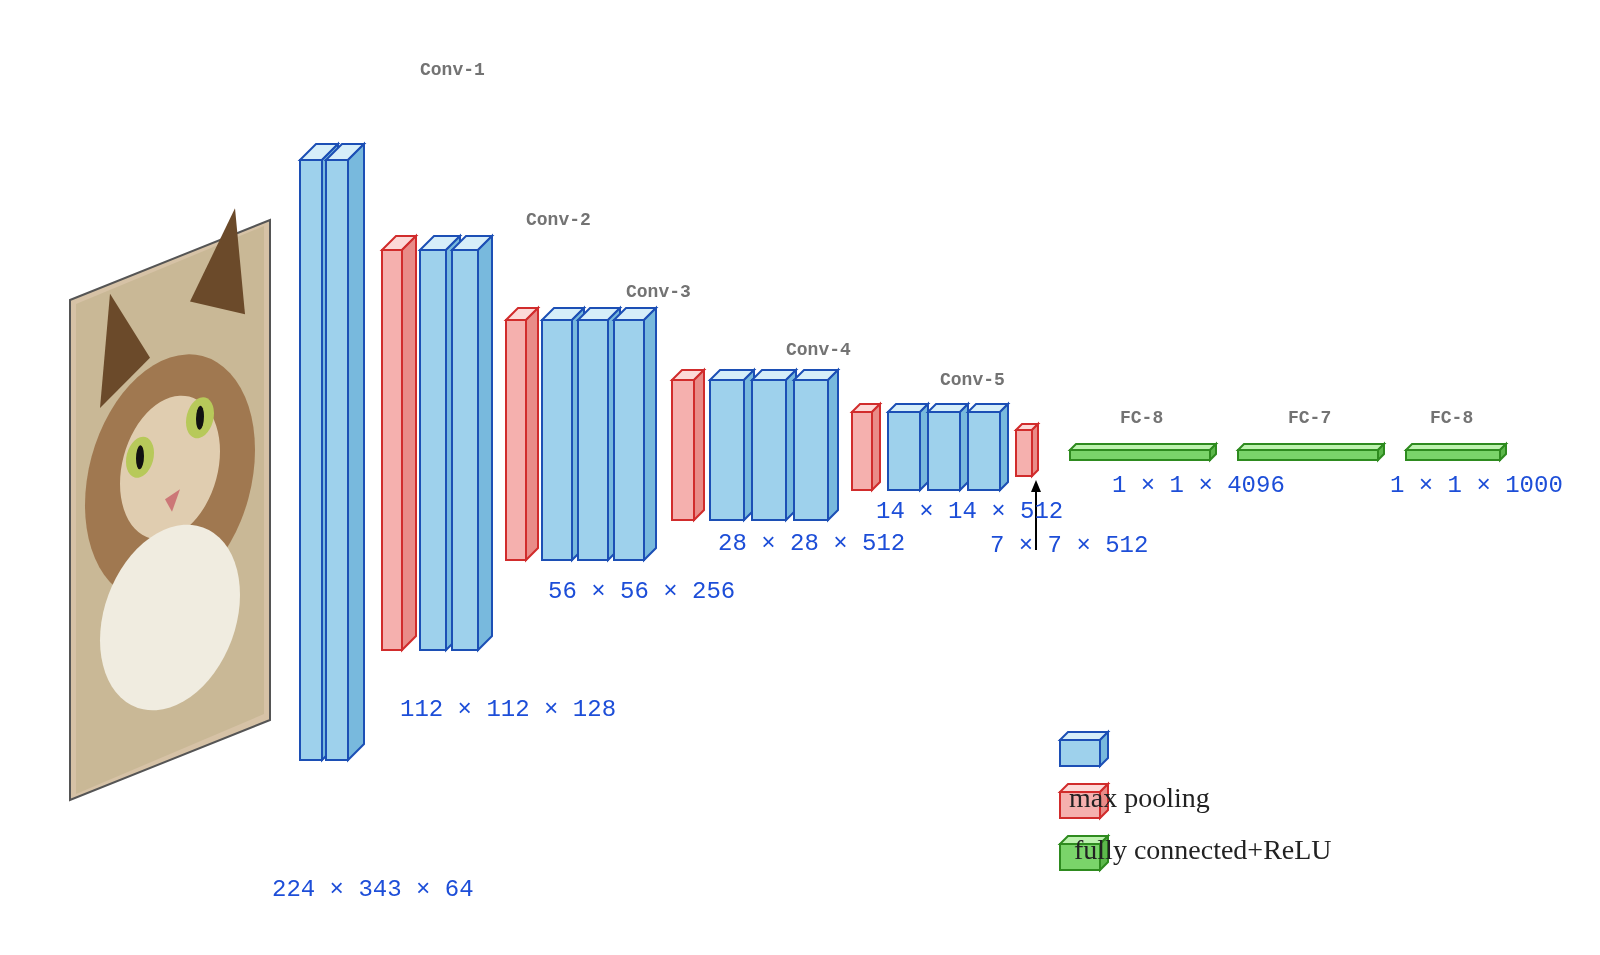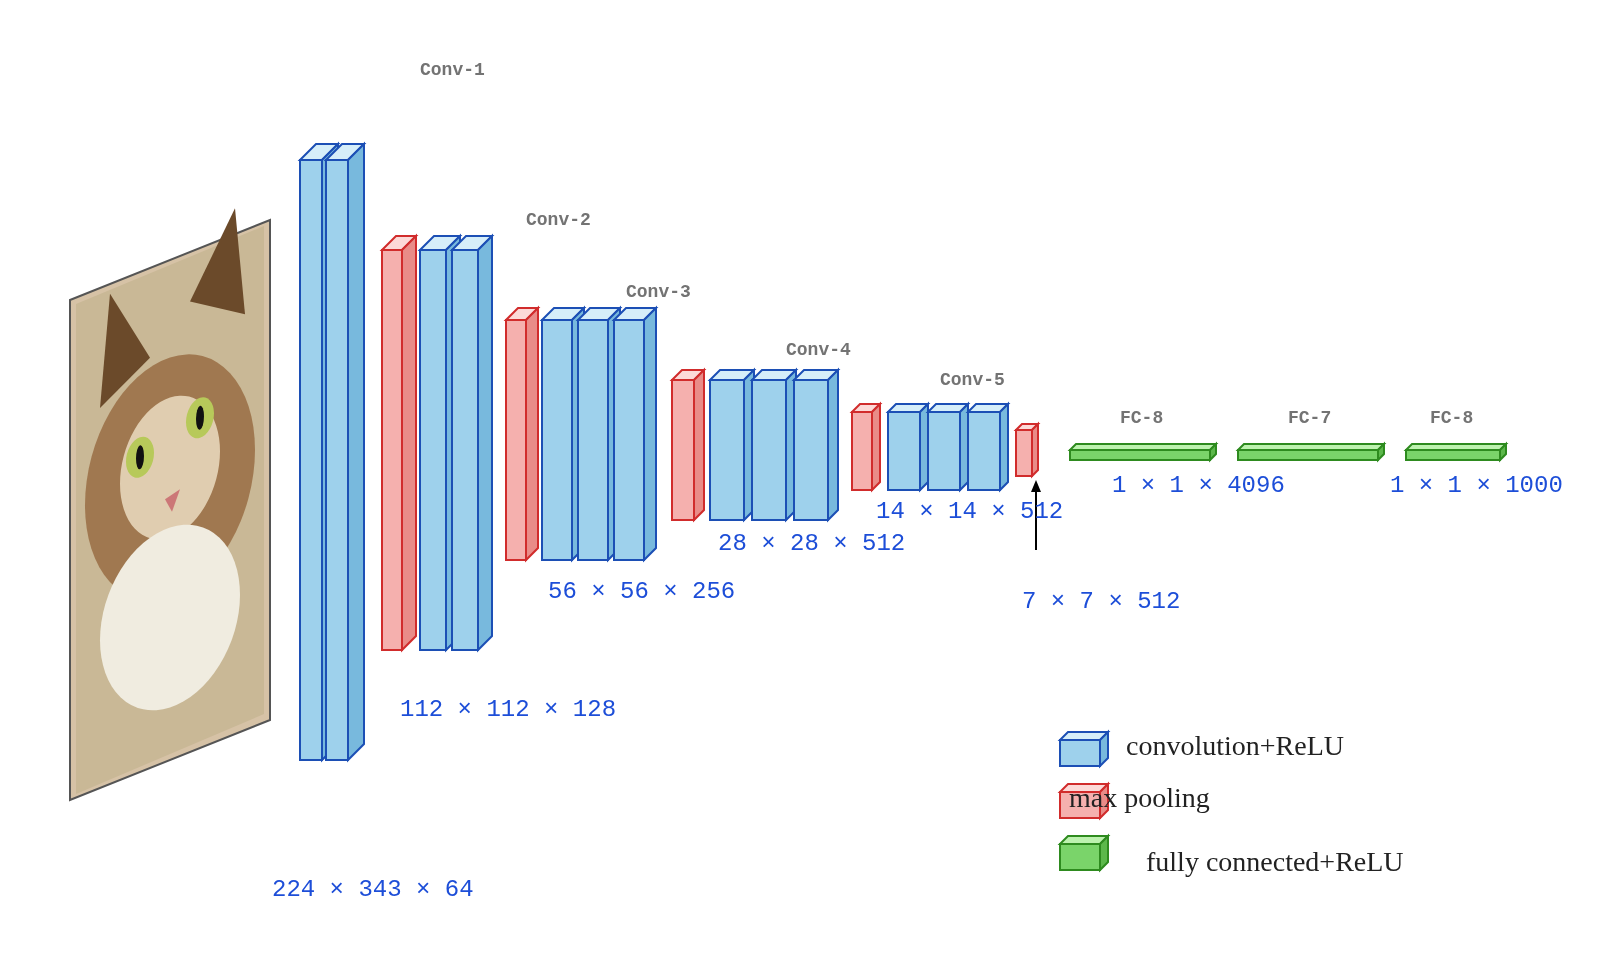--- a/index.html
+++ b/index.html
@@ -233,21 +233,20 @@
   <div class="block-label" style="left:940px; top:370px;">Conv-5</div>
   <div class="block-label" style="left:1120px; top:408px;">FC-8</div>
   <div class="block-label" style="left:1288px; top:408px;text-align:center;">FC-7</div>
   <div class="block-label" style="left:1430px; top:408px;">FC-8</div>
 
   <div class="dim-label" style="left:272px; top:876px;">224 × 343 × 64</div>
   <div class="dim-label" style="left:400px; top:696px;">112 × 112 × 128</div>
   <div class="dim-label" style="left:548px; top:578px;">56 × 56 × 256</div>
   <div class="dim-label" style="left:718px; top:530px;">28 × 28 × 512</div>
   <div class="dim-label" style="left:876px; top:498px;">14 × 14 × 512</div>
-  <div class="dim-label" style="left:990px; top:588px;margin-left:32px;">7 × 7 × 512</div>
+  <div class="dim-label" style="left:990px; top:532px;">7 × 7 × 512</div>
   <div class="dim-label" style="left:1112px; top:472px;">1 × 1 × 4096</div>
   <div class="dim-label" style="left:1390px; top:472px;">1 × 1 × 1000</div>
 
-  <div class="legend" style="left:1126px; top:730px;">convolution+ReLU</div>
   <div class="legend" style="left:1069px; top:782px;">max pooling</div>
-  <div class="legend" style="left:1146px; top:834px;margin-top:12px;">fully connected+ReLU</div>
+  <div class="legend" style="left:1074px; top:834px;">fully connected+ReLU</div>
 
 </div>
 
 </body></html>

